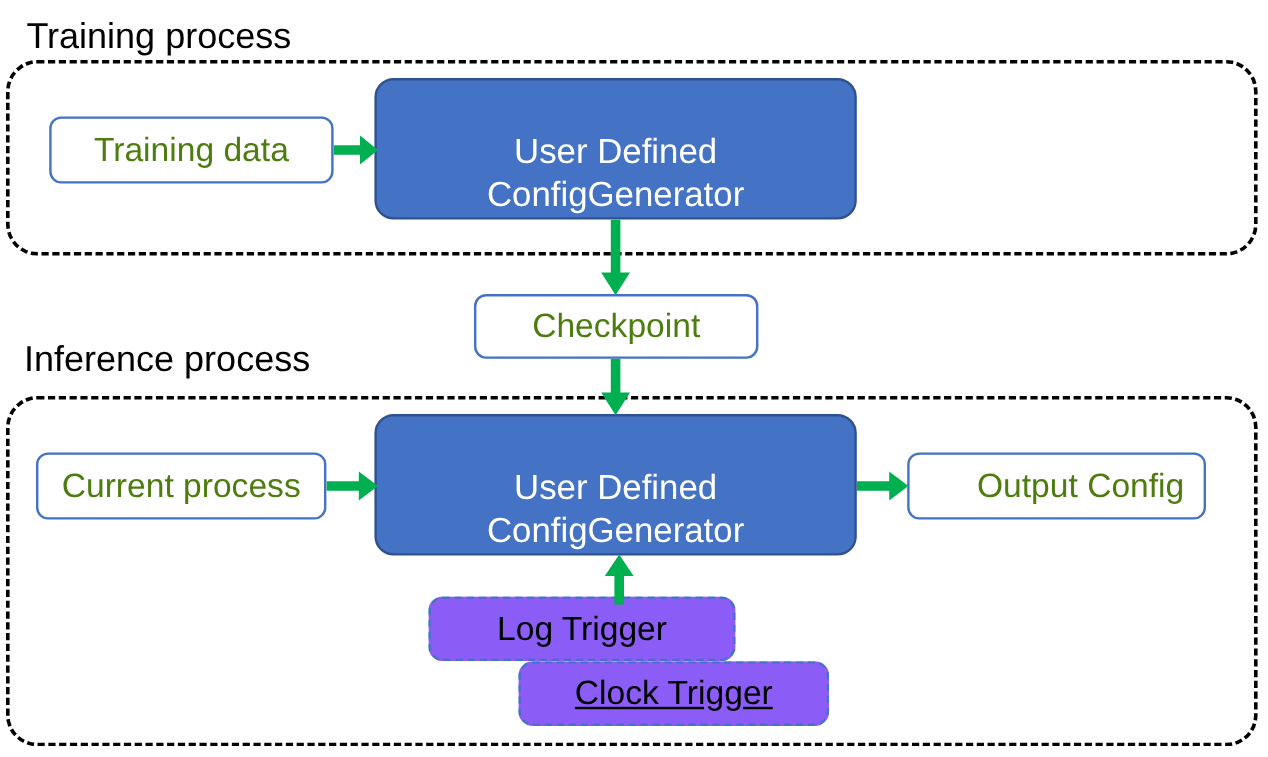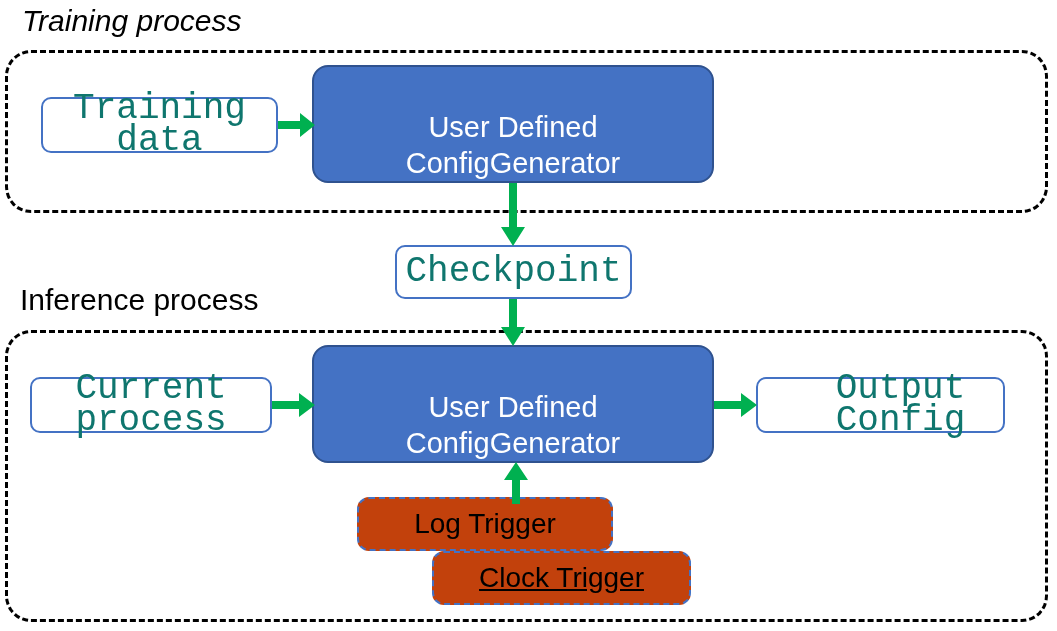--- a/index.html
+++ b/index.html
@@ -40,37 +40,36 @@
     box-sizing: border-box;
     display: flex;
     align-items: center;
     justify-content: center;
     text-align: center;
     border-radius: 10px;
   }
   .node-white {
     background: #ffffff;
     border: 2px solid #4472C4;
-    color: #0f766e;
-    font-size: 36px;
+    color: #4d7c0f;
+    font-size: 28px;
     line-height: 32px;
-    font-family: Liberation Mono, monospace;
   }
   .node-blue {
     background: #4472C4;
     border: 2px solid #2F528F;
     color: #ffffff;
     font-size: 29px;
     line-height: 36px;
     border-radius: 16px;
     z-index: 3;
     align-items: flex-end;
   }
   .node-dashed {
-    background: #c2410c;
+    background: #8b5cf6;
     border: 2px dashed #4472C4;
     color: #000000;
     font-size: 28px;
     line-height: 32px;
     border-radius: 12px;
   }
   .node-dashed.log   { z-index: 4; }
   .node-dashed.clock { z-index: 5; text-decoration: underline; }
 
   
@@ -78,21 +77,21 @@
     position: absolute;
     z-index: 6;
   }
   .arrow svg { display: block; }
 </style>
 </head>
 <body>
 
 <div id="canvas">
 
-  <div class="group-title" style="left:22px; top:4px;font-style:italic;">Training process</div>
+  <div class="group-title" style="left:22px; top:14px;">Training process</div>
 
   <div class="group-box" style="left:5px; top:50px; width:1043px; height:163px;"></div>
 
   <div class="node node-white" style="left:41px; top:97px; width:237px; height:56px;">Training data</div>
 
   <div class="arrow" style="left:278px; top:112px;">
     <svg width="38" height="26" viewBox="0 0 38 26">
       <path d="M0 9 L22 9 L22 1 L37 13 L22 25 L22 17 L0 17 Z" fill="#00B050"></path>
     </svg>
   </div>

